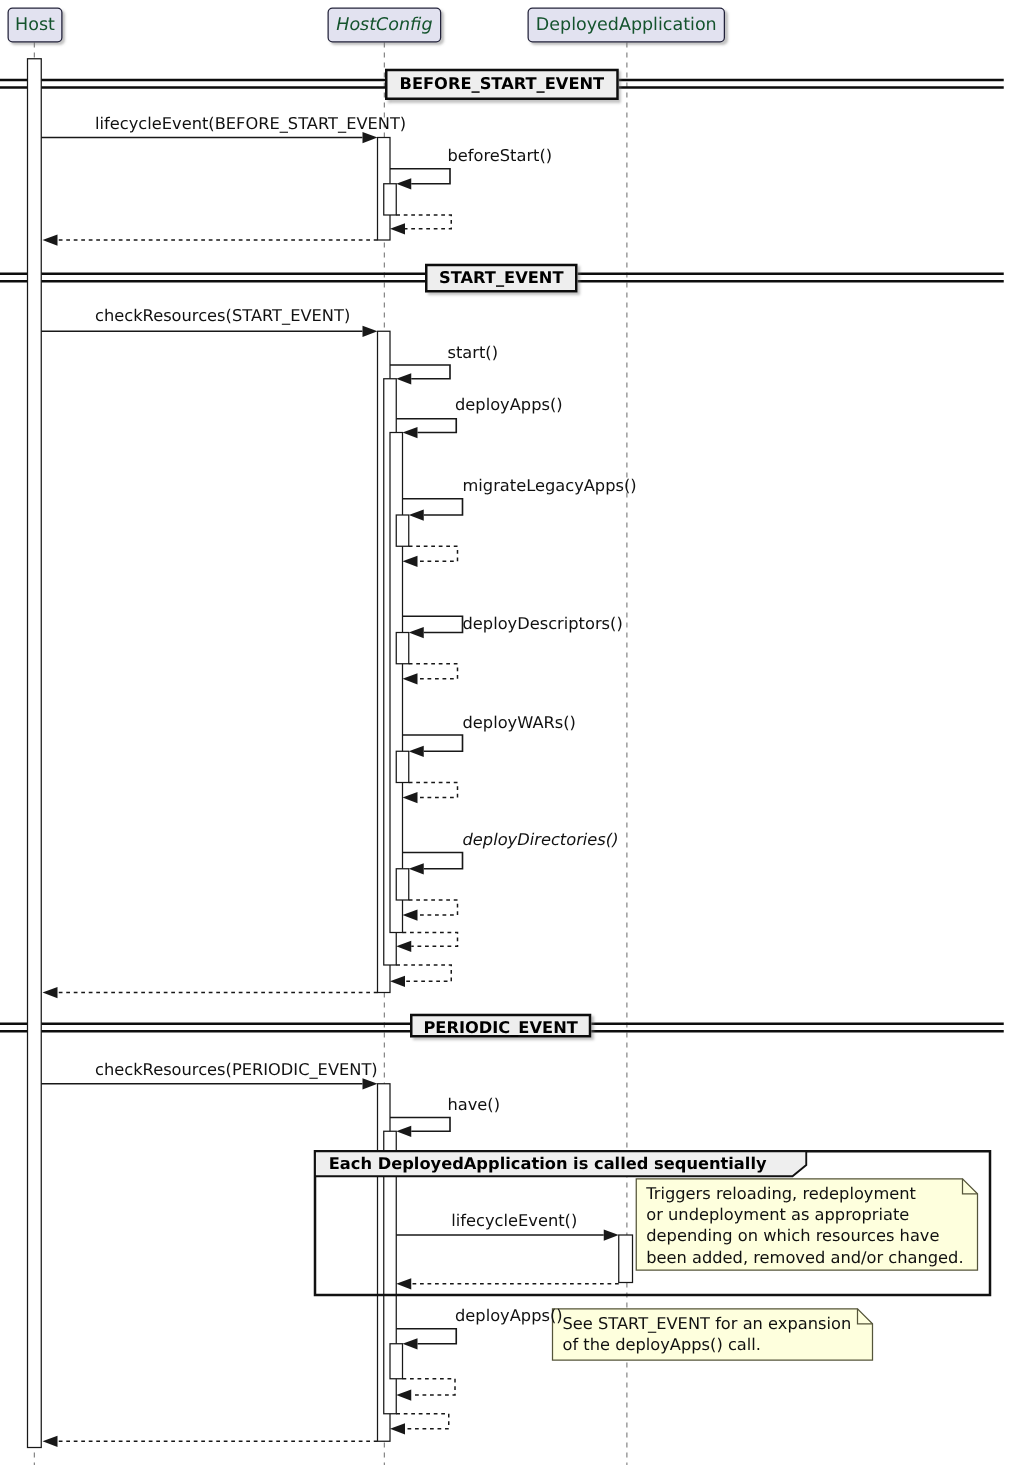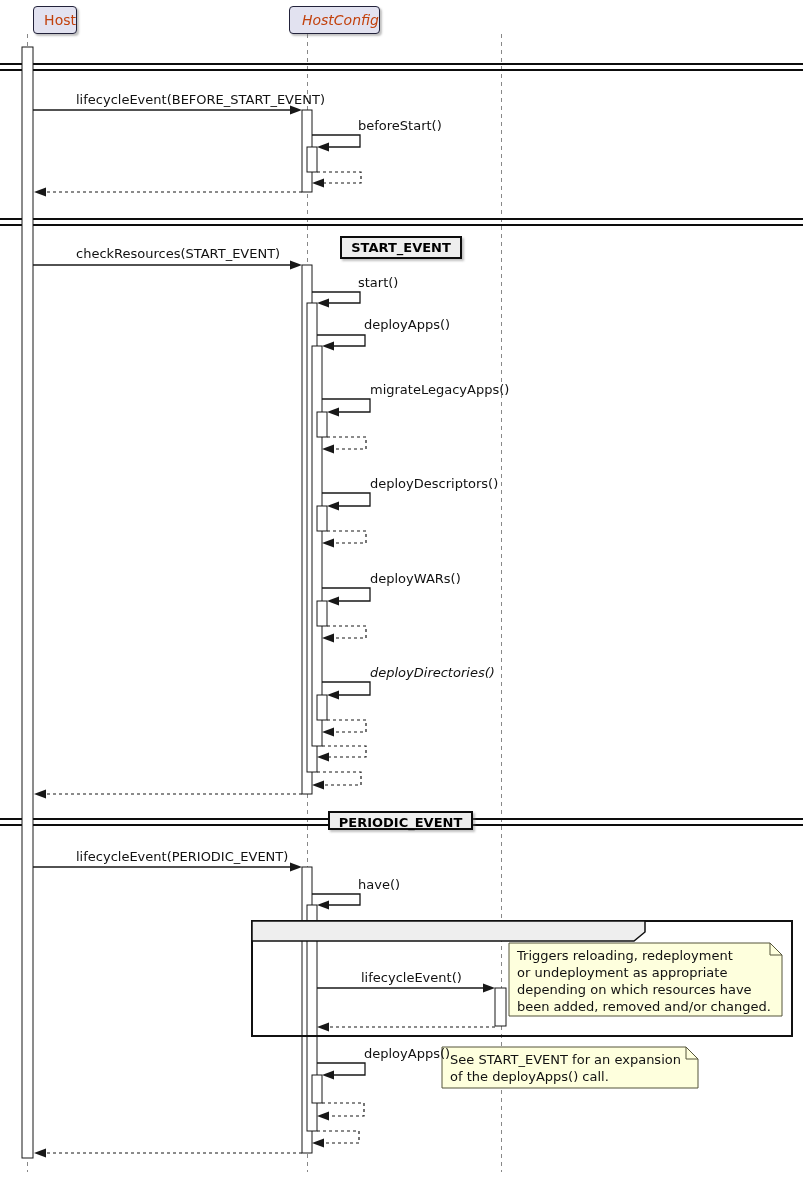--- a/index.html
+++ b/index.html
@@ -5,21 +5,21 @@
   html,body { margin:0; padding:0; background:#fff; }
   #canvas {
     position:relative; width:807px; height:1177px; overflow:hidden;
     font-family:"DejaVu Sans", sans-serif; color:#111; background:#fff;
   }
   #gfx { position:absolute; left:0; top:0; z-index:1; }
   .participant {
     position:absolute; z-index:3; height:28px; box-sizing:border-box;
     background:#E2E2F0; border:1px solid #22223a; border-radius:4px;
     box-shadow:2px 2px 2px rgba(120,120,120,.45);
-    font-size:14px; color:#c2410c; text-align:right; line-height:26px;margin-left:27px;
+    font-size:14px; color:#14532d; text-align:center; line-height:26px;
   }
   .divider-box {
     position:absolute; z-index:3; box-sizing:border-box;
     background:#EEEEEE; border:2px solid #0d0d0d;
     box-shadow:2px 2px 2px rgba(120,120,120,.45);
     font-size:13px; font-weight:bold; text-align:center; color:#000;
   }
   .msg {
     position:absolute; z-index:3; font-size:13px; color:#111; white-space:nowrap;margin-left:36px;
   }
@@ -139,38 +139,41 @@
     <g stroke="#55553a" stroke-width="1" fill="#FEFFDD">
       <path d="M509 943 H770 L782 955 V1016 H509 Z"></path>
       <path d="M770 943 V955 H782" fill="none"></path>
       <path d="M442 1047 H686 L698 1059 V1088 H442 Z"></path>
       <path d="M686 1047 V1059 H698" fill="none"></path>
     </g>
   </svg>
 
   <div class="participant" style="left:6px; top:6px; width:44px;">Host</div>
   <div class="participant" style="left:262px; top:6px; width:91px;font-style:italic;">HostConfig</div>
+  <div class="participant" style="left:422px; top:6px; width:158px;">DeployedApplication</div>
 
-  <div class="divider-box" style="left:340px; top:211px; width:122px; height:23px; line-height:19px;margin-top:25px;">START_EVENT</div>
+  <div class="divider-box" style="left:308px; top:55px; width:187px; height:25px; line-height:21px;">BEFORE_START_EVENT</div>
+  <div class="divider-box" style="left:340px; top:211px; width:122px; height:23px; line-height:19px;">START_EVENT</div>
   <div class="divider-box" style="left:328px; top:811px; width:145px; height:19px; line-height:19px;">PERIODIC_EVENT</div>
 
   <div class="msg" style="left:40px; top:92px;">lifecycleEvent(BEFORE_START_EVENT)</div>
   <div class="msg" style="left:322px; top:118px;">beforeStart()</div>
   <div class="msg" style="left:40px; top:246px;">checkResources(START_EVENT)</div>
   <div class="msg" style="left:322px; top:275px;">start()</div>
   <div class="msg" style="left:328px; top:317px;">deployApps()</div>
   <div class="msg" style="left:334px; top:382px;">migrateLegacyApps()</div>
-  <div class="msg" style="left:334px; top:476px;">deployDescriptors()</div>
+  <div class="msg" style="left:334px; top:492px;">deployDescriptors()</div>
   <div class="msg" style="left:334px; top:571px;">deployWARs()</div>
   <div class="msg" style="left:334px; top:665px;font-style:italic;">deployDirectories()</div>
-  <div class="msg" style="left:40px; top:849px;">lifecycleEvent(PERIODIC_EVENT)</div>
+  <div class="msg" style="left:40px; top:849px;">checkResources(PERIODIC_EVENT)</div>
   <div class="msg" style="left:322px; top:877px;">have()</div>
   <div class="msg" style="left:325px; top:970px;">lifecycleEvent()</div>
   <div class="msg" style="left:328px; top:1046px;">deployApps()</div>
 
+  <div class="group-title" style="left:263px; top:924px;">Each DeployedApplication is called sequentially</div>
 
   <div class="note-text" style="left:517px; top:947px; width:260px;">Triggers reloading, redeployment
 or undeployment as appropriate
 depending on which resources have
 been added, removed and/or changed.</div>
   <div class="note-text" style="left:450px; top:1051px; width:242px;">See START_EVENT for an expansion
 of the deployApps() call.</div>
 
 </div>
 

